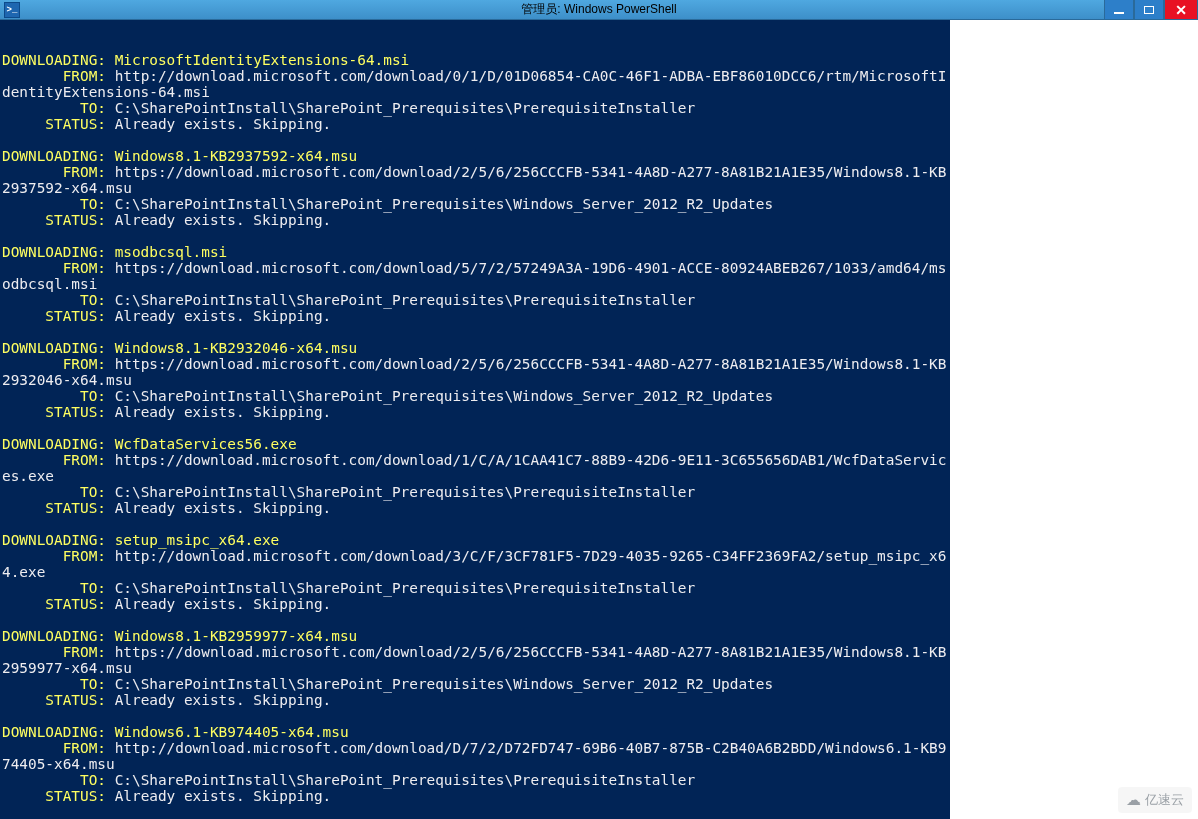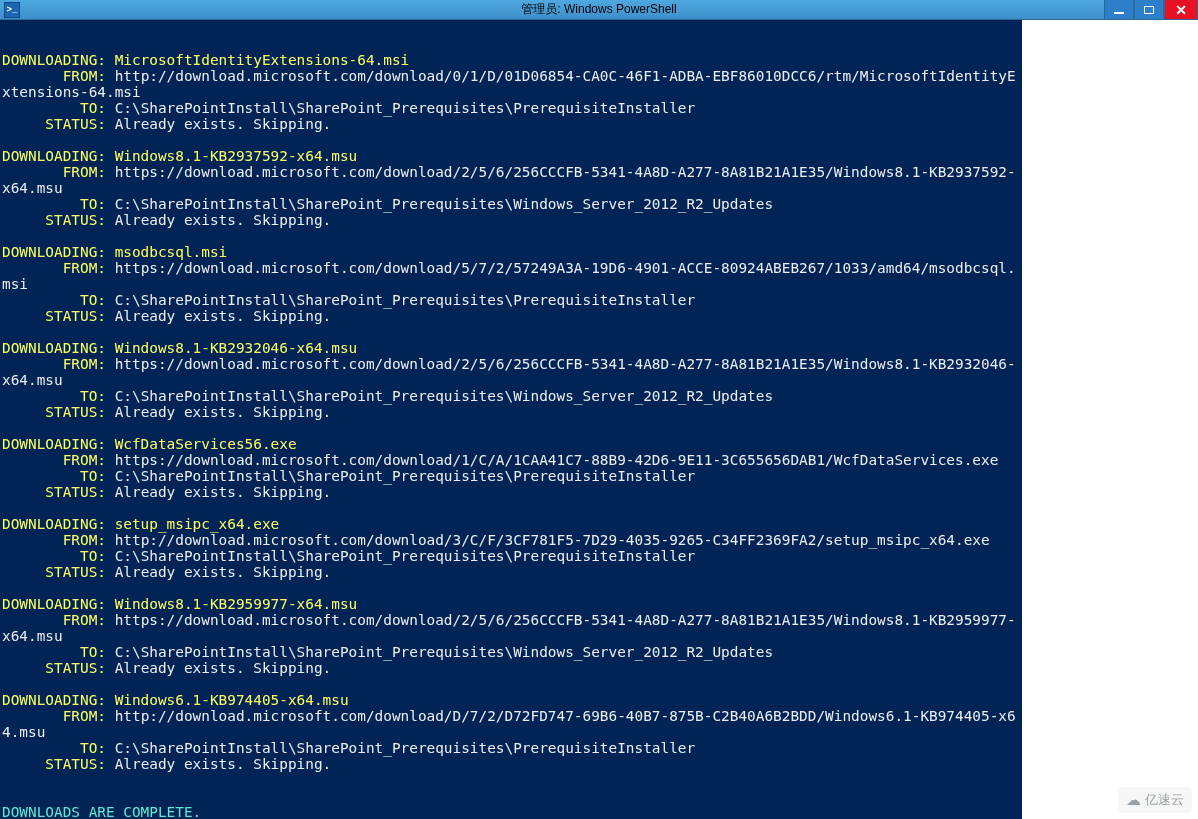--- a/index.html
+++ b/index.html
@@ -54,21 +54,21 @@
     }
     .titlebar-btn.min { background: #2d7fc9; color:#fff;}
     .titlebar-btn.max { background: #2d7fc9; color:#fff;}
     .titlebar-btn.close { background: #e81123; color: #fff; width: 34px; }
     .min-glyph { width: 10px; height: 2px; background: #fff; margin-top: 6px;}
     .max-glyph { width: 10px; height: 8px; border: 1px solid #fff; }
     .close-glyph { font-size: 14px; font-weight: bold; line-height: 1; }
     .terminal {
       background: #012456;
       color: #eeedf0;
-      width: 1022px;
+      width: 950px;
       height: 799px;
       padding: 0;
       font-size: 14.4px;
       line-height: 16px;
       letter-spacing: 0;
       font-family: Consolas, 'Lucida Console', monospace;
       white-space: pre-wrap;
       word-break: break-all;
       overflow: hidden;
     }

